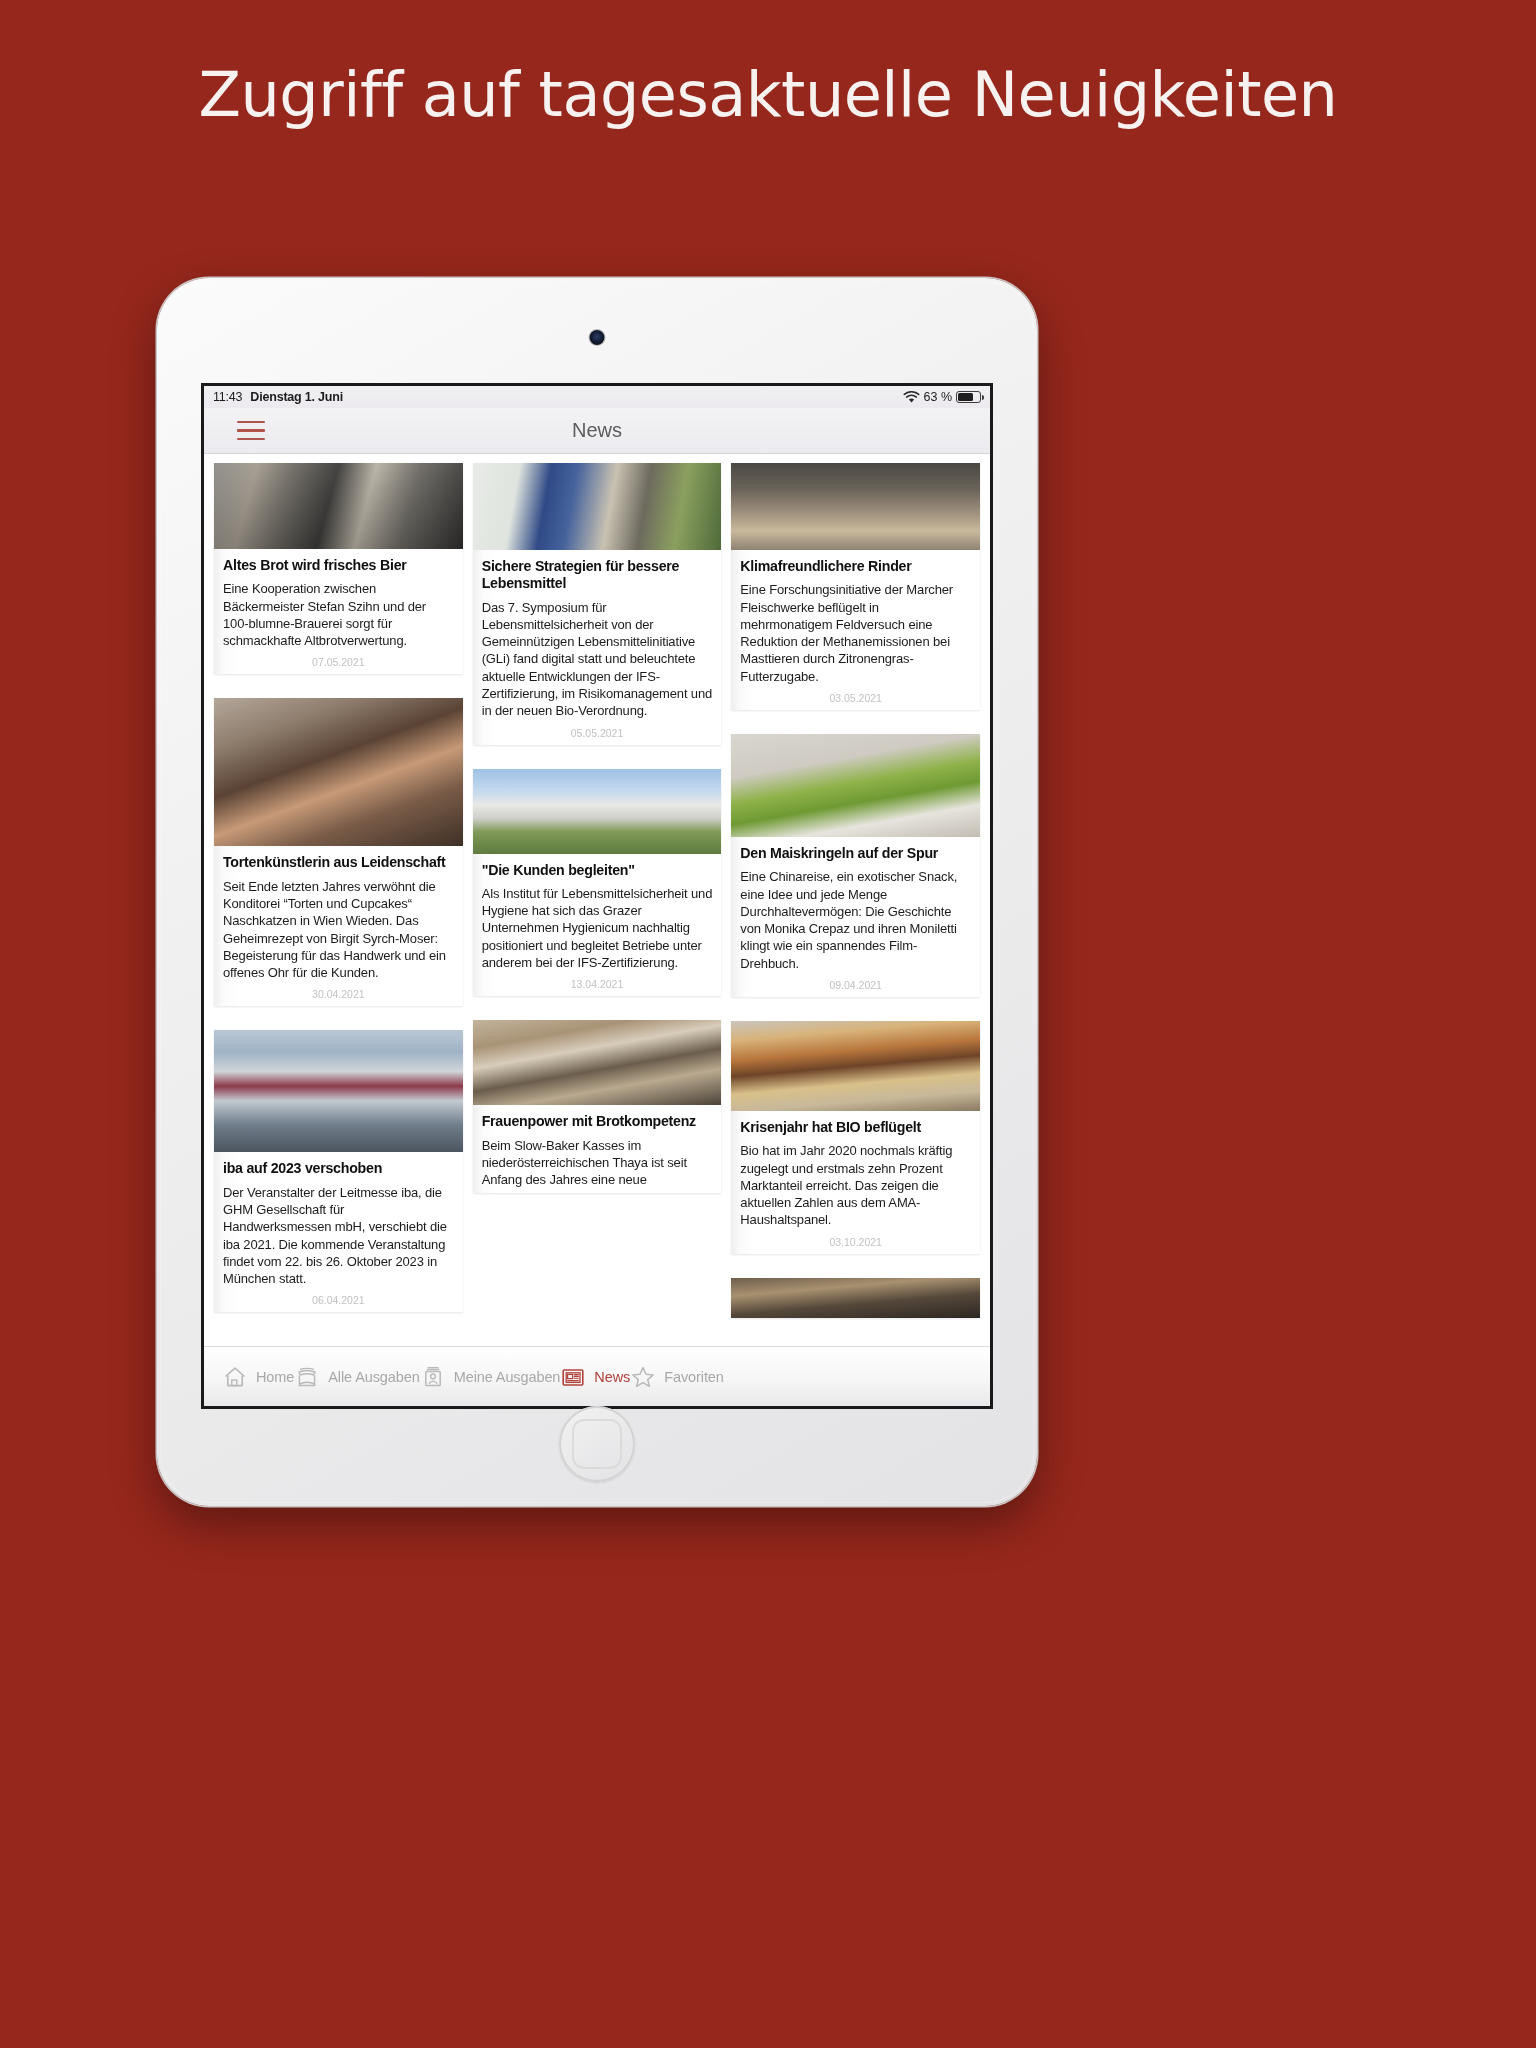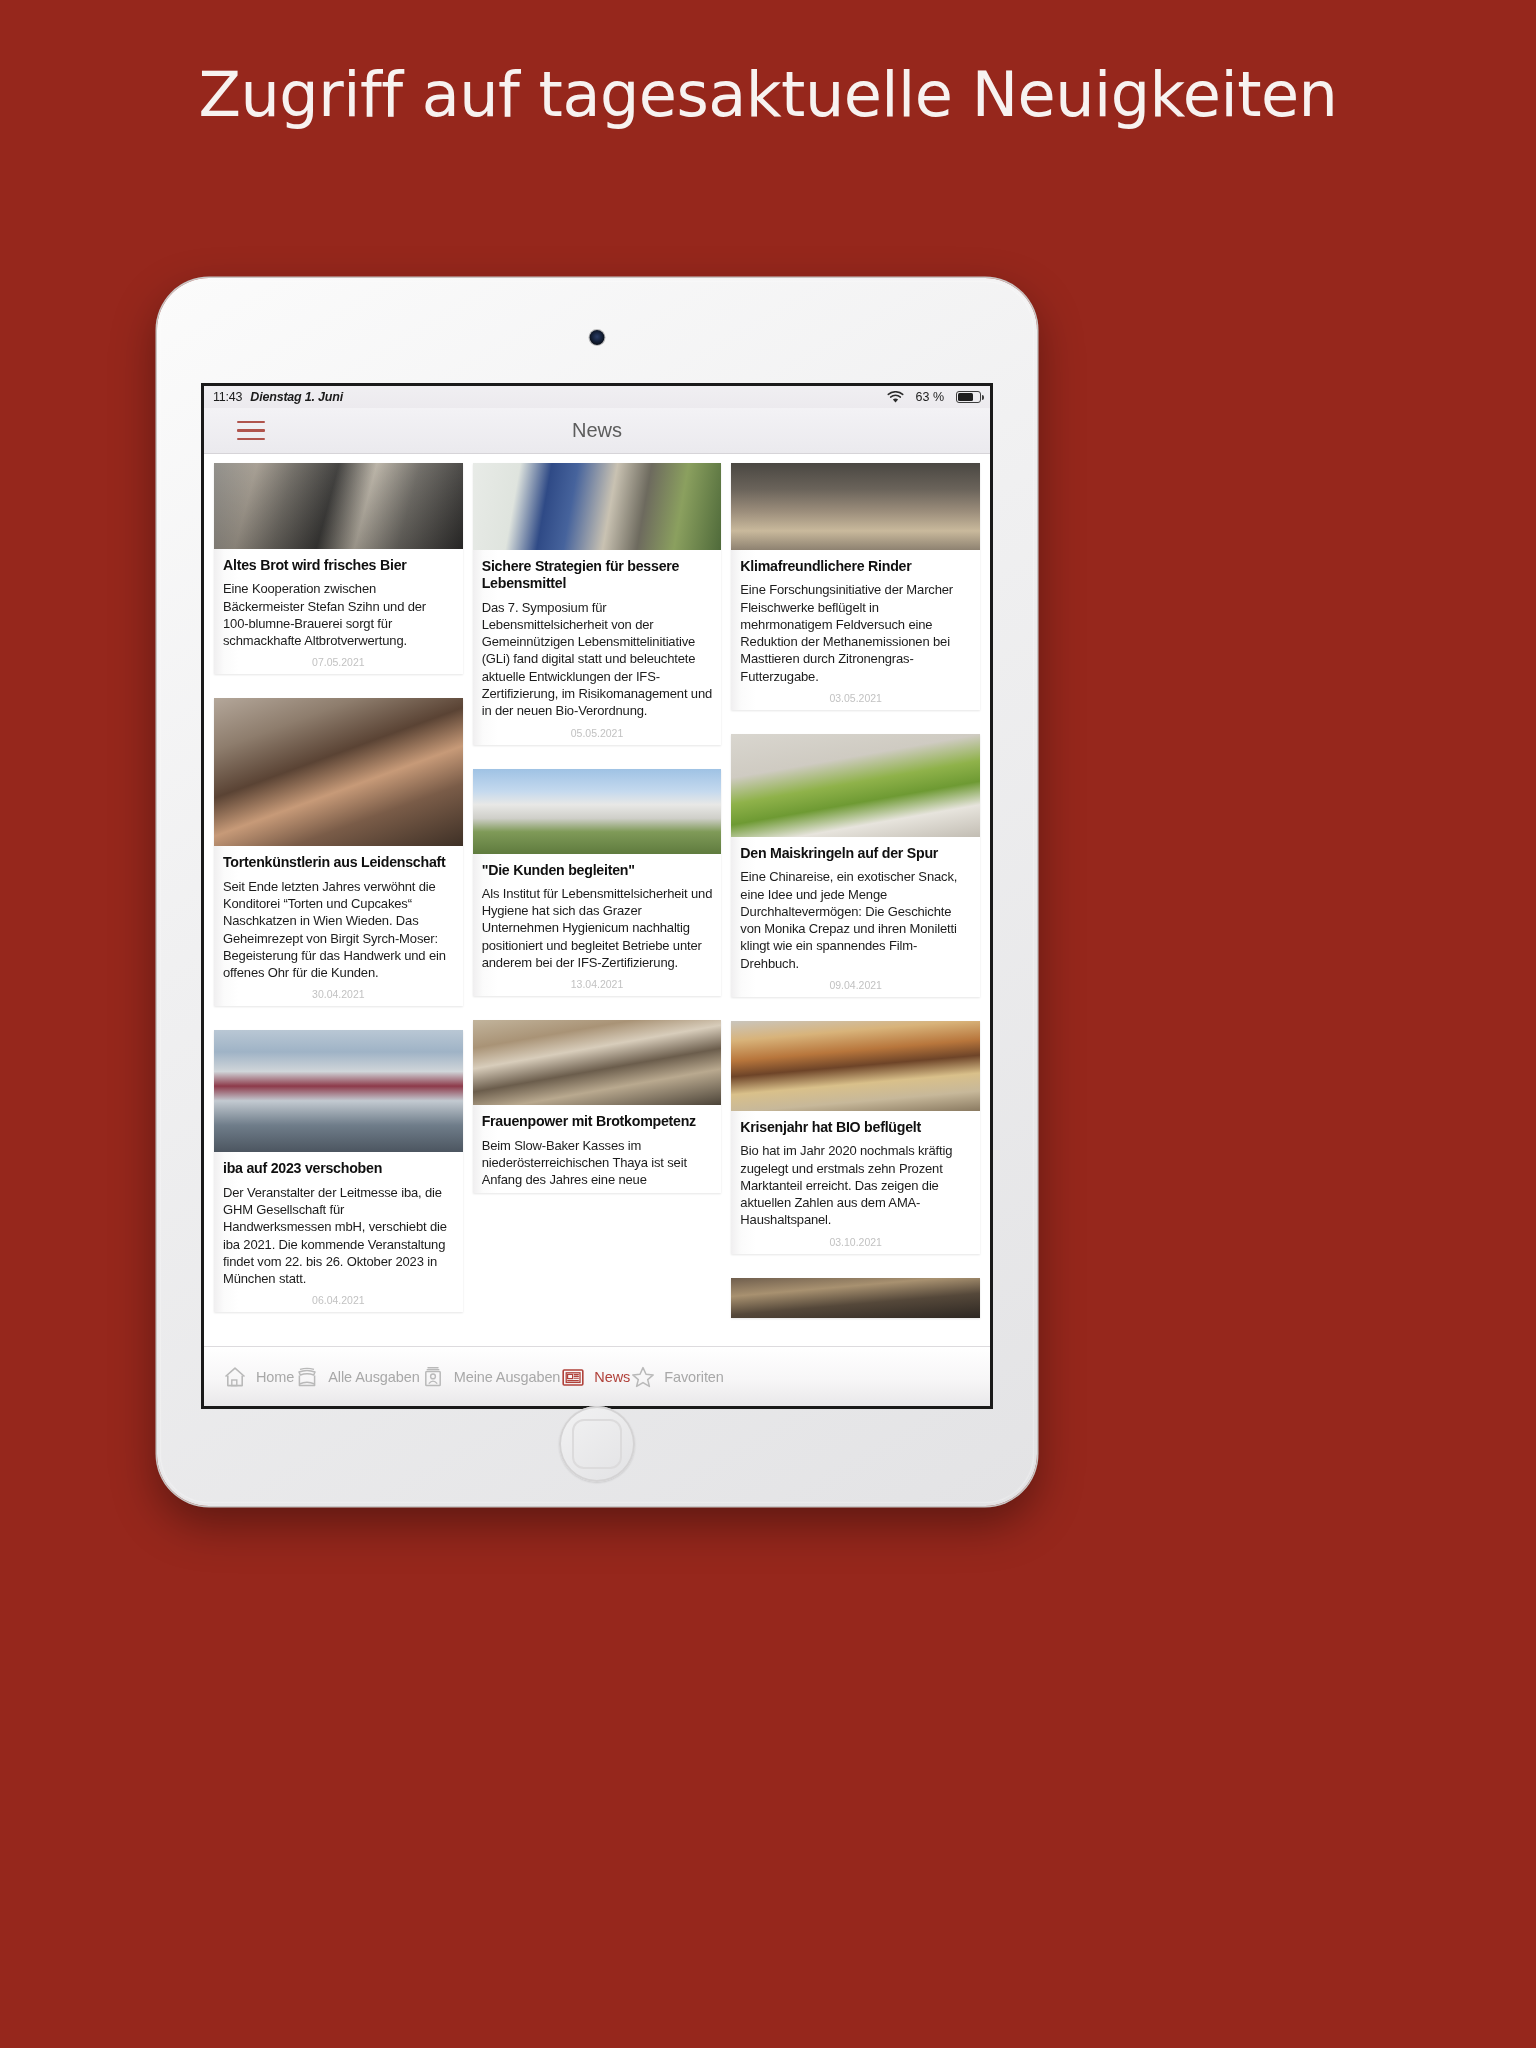--- a/index.html
+++ b/index.html
@@ -101,26 +101,26 @@
     height: 22px;
     background: linear-gradient(180deg, #f0eff2 0%, #eceaee 100%);
     display: flex;
     align-items: center;
     padding: 0 9px;
     font-size: 12.5px;
     color: #1c1c1c;
     font-family: "Liberation Sans", sans-serif;
   }
   .sb-time { font-weight: 400; margin-right: 8px; letter-spacing: -0.2px;}
-  .sb-date { font-weight: 700; letter-spacing: -0.2px; font-style: italic;}
+  .sb-date { font-weight: 700; letter-spacing: -0.2px;}
   .sb-right {
     margin-left: auto;
     display: flex;
     align-items: center;
-    gap: 12px;
+    gap: 4px;
   }
   .sb-pct { font-weight: 400; font-size: 12.5px; }
   .battery {
     width: 25px; height: 12px;
     border: 1.3px solid #3c3c3c;
     border-radius: 3px;
     position: relative;
     display: inline-block;
   }
   .battery::after {

